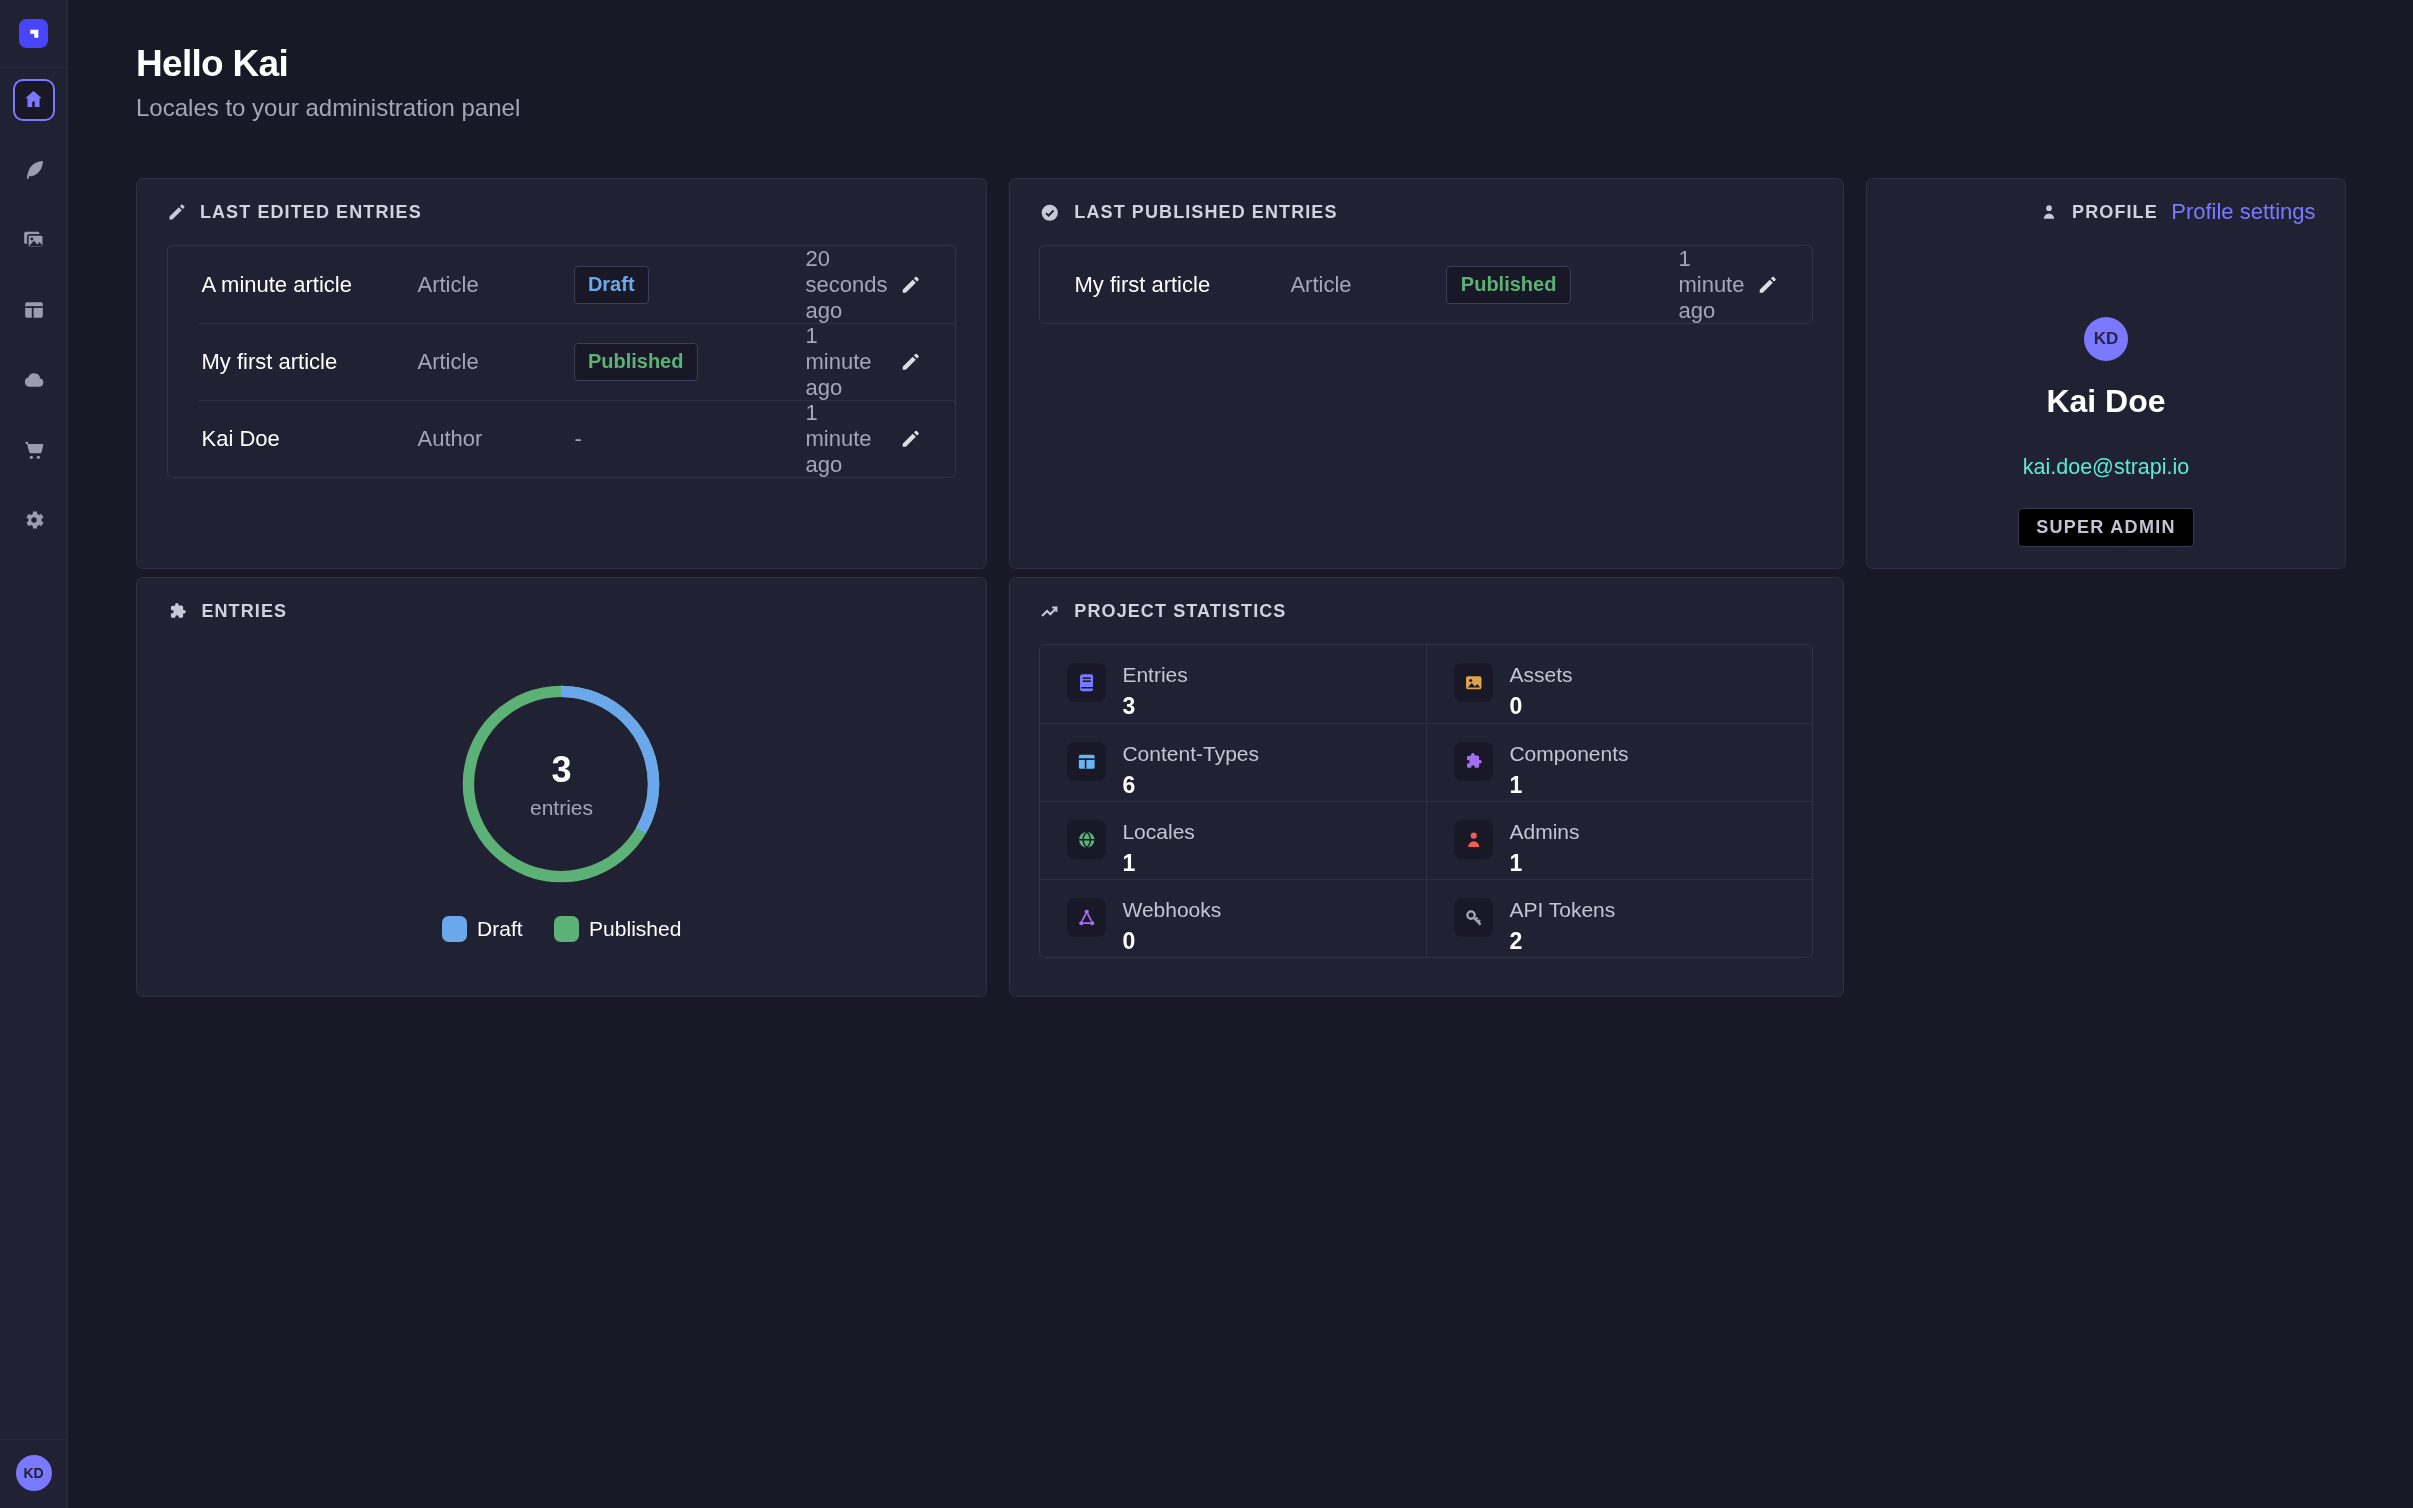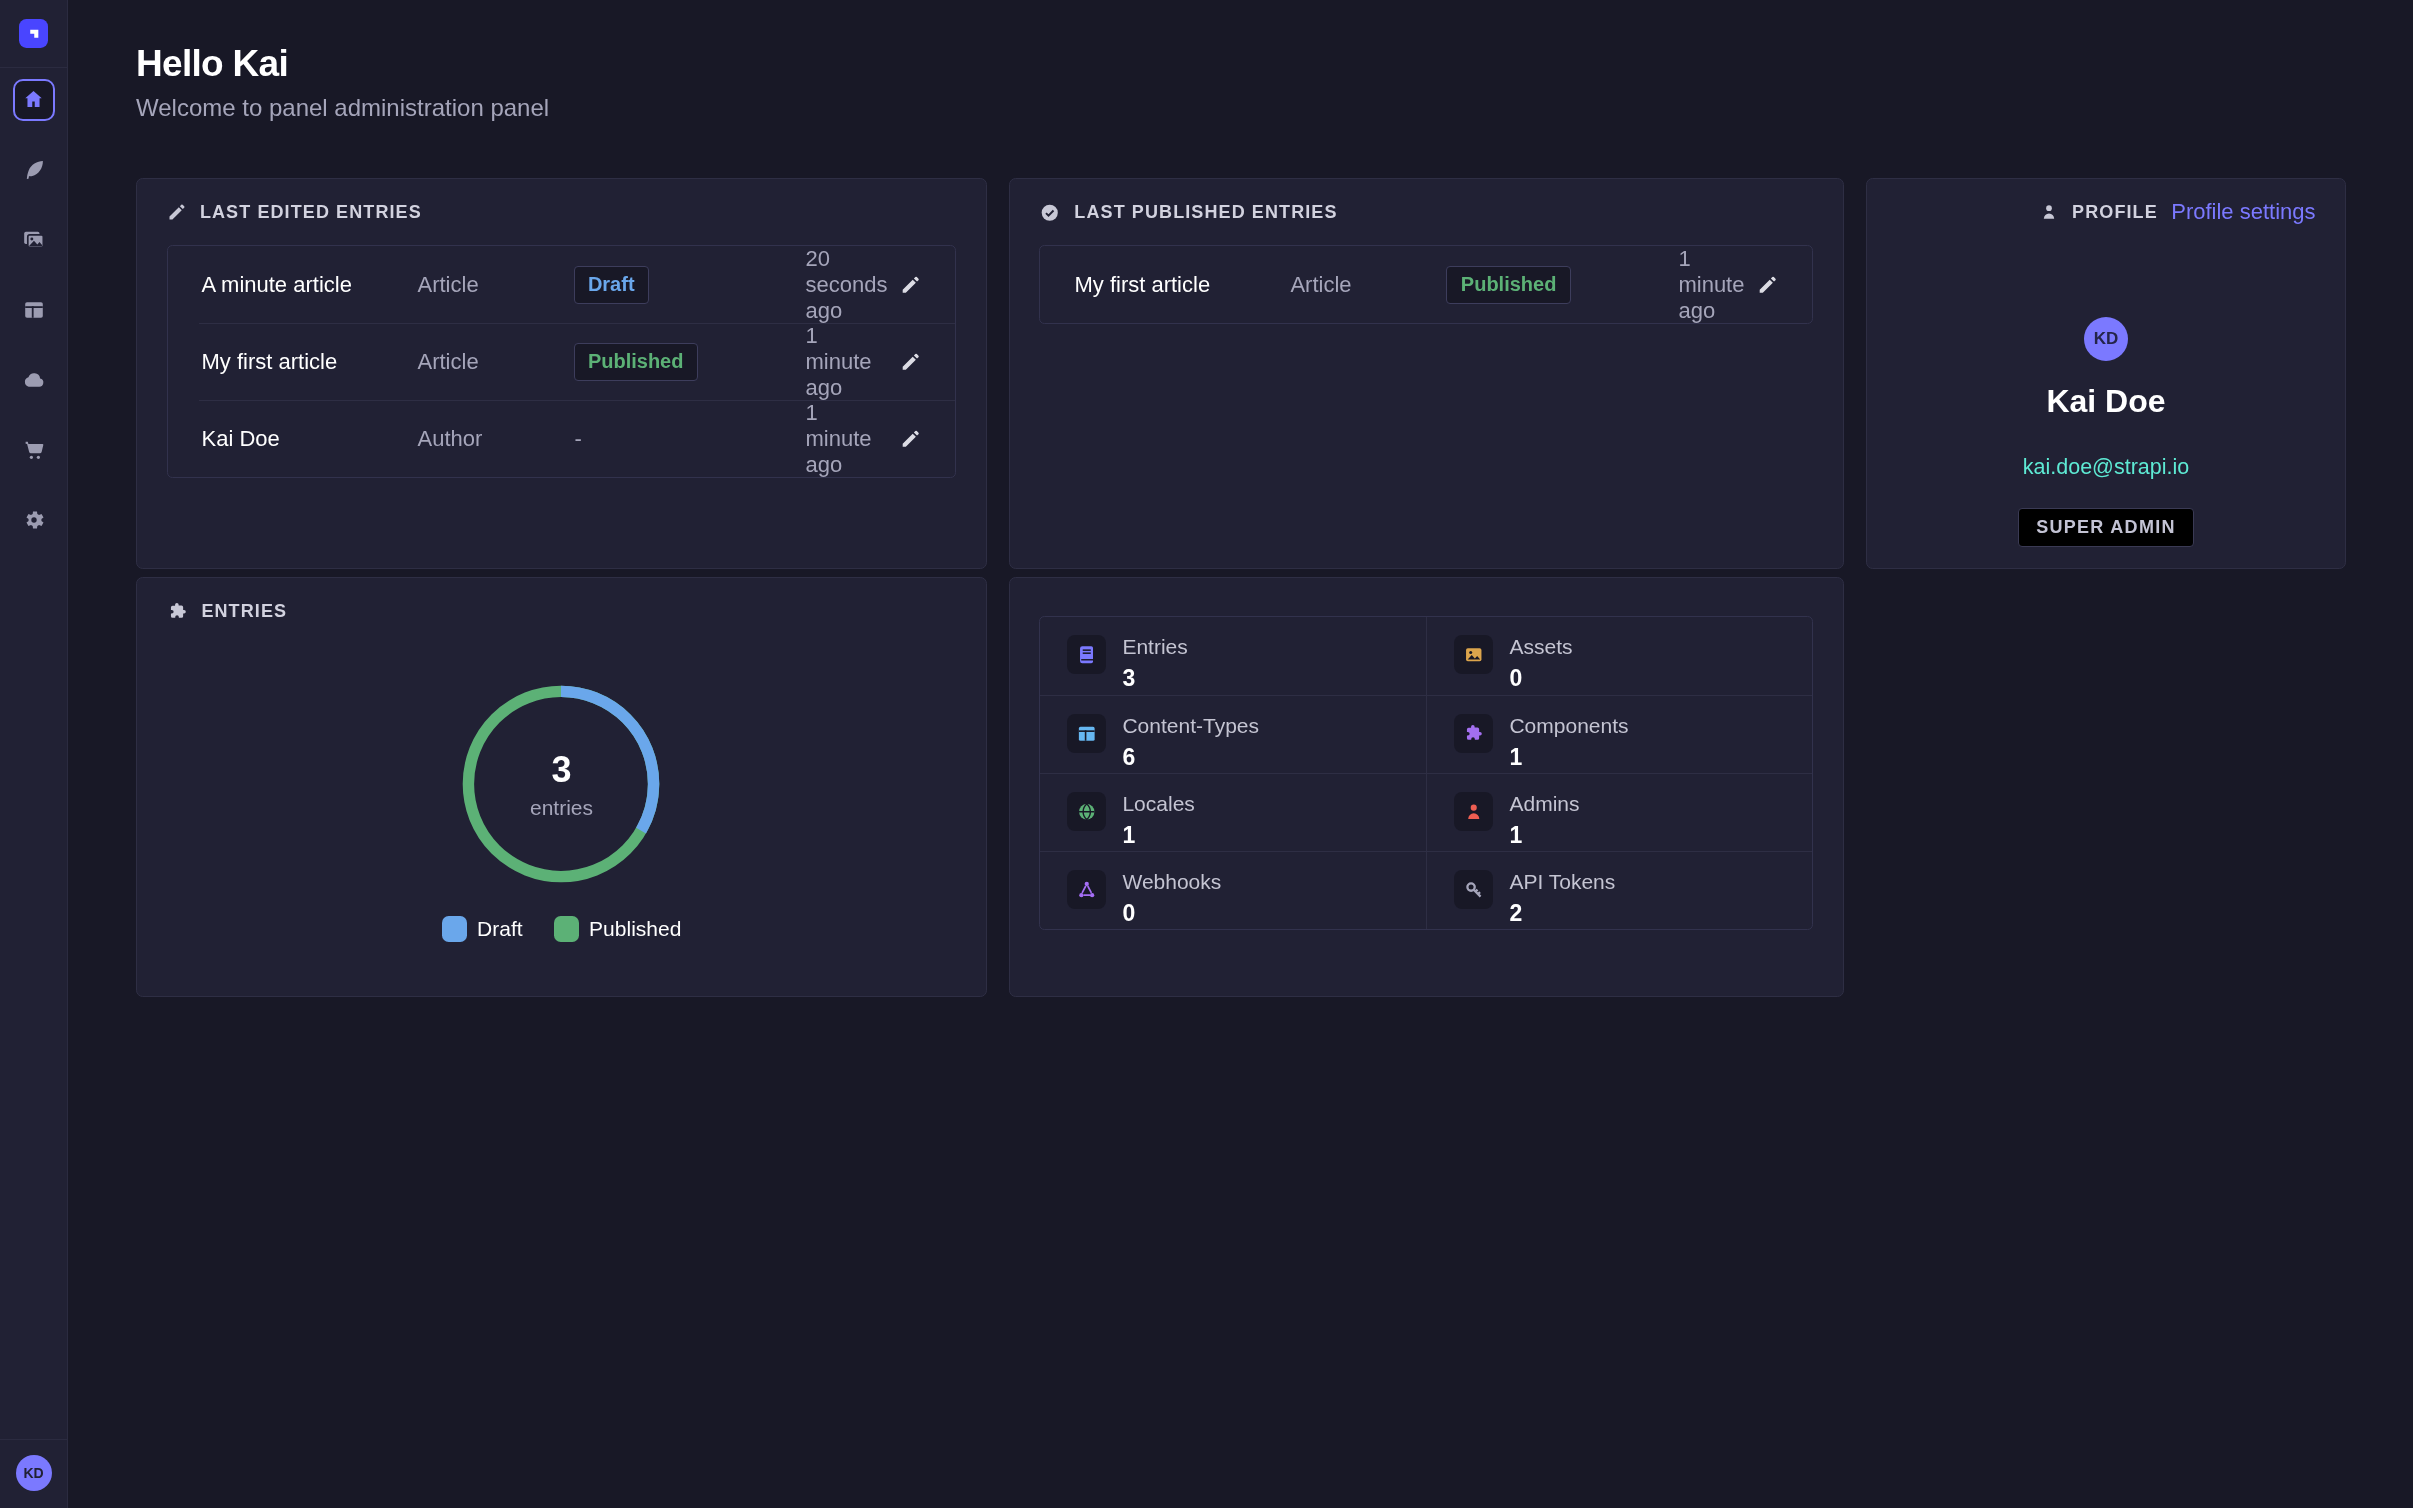--- a/index.html
+++ b/index.html
@@ -263,21 +263,21 @@
   </nav>
   <div class="user-sec">
     <div class="avatar-sm">
       <span>KD</span>
     </div>
   </div>
 </aside>
 
 <main class="main">
   <h1 class="page-title">Hello Kai</h1>
-  <div class="page-subtitle">Welcome to panel administration panel</div>
+  <div class="page-subtitle">Locales to your administration panel</div>
 
   <div class="grid">
 
     <section class="card">
       <div class="card-head">
         <svg class="ic" width="20" height="20" viewBox="0 0 30 30">
             <use href="#i-pencil"></use>
           </svg>
         <span class="card-title">LAST EDITED ENTRIES</span>
       </div>
@@ -385,20 +385,26 @@
           <span>Draft</span>
         </div>
         <div class="leg-item">
           <span class="leg-sw" style="background: rgb(92, 177, 118);"></span>
           <span>Published</span>
         </div>
       </div>
     </section>
 
     <section class="card">
+      <div class="card-head">
+        <svg class="ic" width="21.5" height="21.5" viewBox="0 0 32 32">
+            <use href="#i-trend"></use>
+          </svg>
+        <span class="card-title">PROJECT STATISTICS</span>
+      </div>
       <div class="stats">
         <div class="stat-cell">
           <span class="stat-tile c-entries">
               <svg class="ic" width="21.5" height="21.5" viewBox="0 0 32 32">
                 <use href="#i-book"></use>
               </svg>
             </span>
           <span>
             <div class="stat-label">Entries</div>
             <div class="stat-value">3</div>

